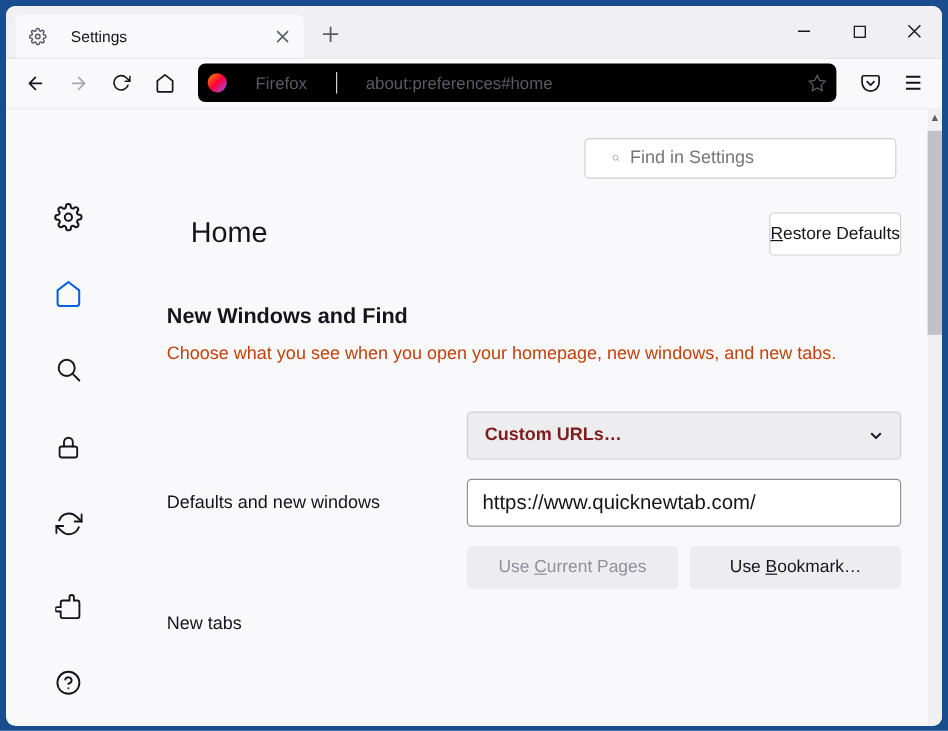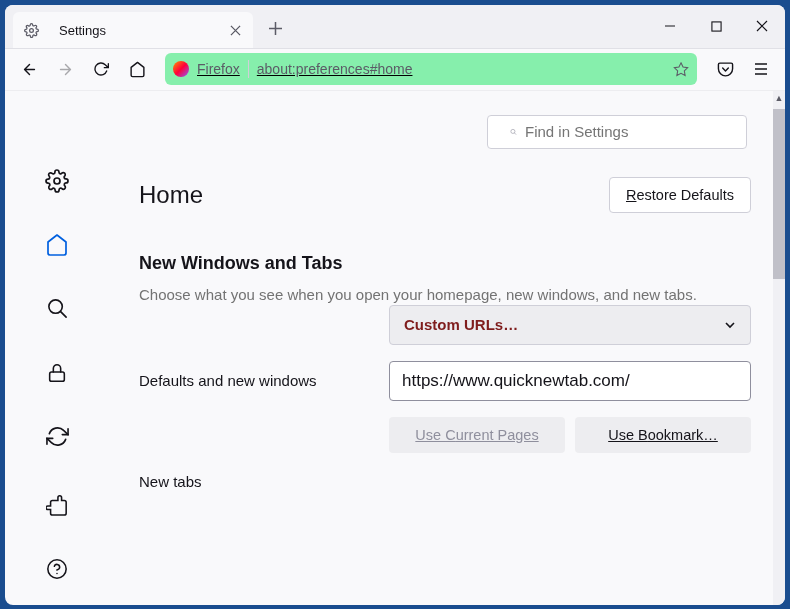--- a/index.html
+++ b/index.html
@@ -13,21 +13,21 @@
 .tab-icon { width: 16px; height: 16px; display: flex; align-items: center; justify-content: center; }
 .tab-close { width: 16px; height: 16px; display: flex; align-items: center; justify-content: center; cursor: pointer; }
 .newtab-btn { width: 28px; height: 28px; margin-left: 8px; display: flex; align-items: center; justify-content: center; cursor: pointer; margin-top: 4px; border-radius: 4px; }
 .window-controls { margin-left: auto; display: flex; }
 .window-controls div { width: 46px; height: 44px; display: flex; align-items: center; justify-content: center; cursor: pointer; }
 
 
 .toolbar { height: 42px; background: #f9f9fb; display: flex; align-items: center; padding: 0 8px; gap: 4px; border-bottom: 1px solid #ededf0; }
 .tool-btn { width: 32px; height: 32px; display: flex; align-items: center; justify-content: center; border-radius: 4px; cursor: pointer; }
 .tool-btn.disabled svg { opacity: 0.35; }
-.urlbar { flex: 1; height: 32px; background: #86efac; border-radius: 6px; display: flex; align-items: center; padding: 0 8px; margin: 0 8px; gap: 8px; text-decoration: underline; }
+.urlbar { flex: 1; height: 32px; background: #000000; border-radius: 6px; display: flex; align-items: center; padding: 0 8px; margin: 0 8px; gap: 24px; }
 .ff-logo { width: 16px; height: 16px; background: linear-gradient(135deg, #ff9500, #ff0039, #9059ff); border-radius: 50%; flex-shrink: 0; }
 .urlbar-identity { font-size: 14px; color: #5b5b66; }
 .urlbar-sep { width: 1px; height: 18px; background: #cfcfd8; }
 .urlbar-text { flex: 1; font-size: 14px; color: #5b5b66; }
 .urlbar-star { width: 16px; height: 16px; display: flex; align-items: center; justify-content: center; }
 
 
 .content { flex: 1; display: flex; position: relative; overflow: hidden; }
 .scrollbar { position: absolute; right: 0; top: 0; width: 12px; height: 100%; background: #f0f0f4; }
 .scroll-thumb { position: absolute; right: 0; top: 18px; width: 12px; height: 170px; background: #c0c0c8; border-radius: 0; }
@@ -37,32 +37,32 @@
 .sidebar { width: 104px; display: flex; flex-direction: column; align-items: center; padding-top: 74px; gap: 32px; }
 .sidebar-bottom { margin-top: auto; padding-bottom: 20px; display: flex; flex-direction: column; gap: 32px; align-items: center; }
 .sidebar-item { width: 32px; height: 32px; display: flex; align-items: center; justify-content: center; border-radius: 4px; cursor: pointer; }
 .sidebar-item.active svg { stroke: #0060df; }
 
 .main { flex: 1; padding: 24px 34px 0 30px; overflow: hidden; }
 .search-row { display: flex; justify-content: flex-end; margin-bottom: 28px; margin-right: 4px; }
 .search-settings { width: 260px; height: 34px; border: 1px solid #cfcfd8; border-radius: 4px; display: flex; align-items: center; padding: 0 22px; gap: 8px; background: #fff; }
 .search-settings input { border: none; outline: none; font-size: 15px; flex: 1; background: transparent; }
 .heading-row { display: flex; align-items: center; justify-content: space-between; margin-bottom: 40px; }
-h1 { font-size: 24px; font-weight: 400; color: #15141a; }
-.btn { height: 36px; padding: 0 16px; border: 1px solid #cfcfd8; border-radius: 4px; background: #fff; font-size: 14.5px; color: #15141a; display: inline-flex; align-items: center; cursor: pointer; }
+h1 { font-size: 24px; font-weight: 400; color: #15141a; margin-left: 20px; }
+.btn { height: 36px; padding: 0 0; border: 1px solid #cfcfd8; border-radius: 4px; background: #fff; font-size: 14.5px; color: #15141a; display: inline-flex; align-items: center; cursor: pointer; }
 .btn.disabled { color: #8f8f9d; cursor: default; }
 h2 { font-size: 18px; font-weight: 700; color: #15141a; margin-bottom: 10px; }
-.desc { font-size: 15px; color: #737373; line-height: 1.4; }
+.desc { font-size: 15px; color: #c2410c; margin-bottom: 38px; line-height: 1.4; }
 .row { display: flex; align-items: center; margin-bottom: 16px; gap: 20px; }
 .row-label { width: 230px; font-size: 15px; color: #15141a; flex-shrink: 0; }
 .select { flex: 1; height: 40px; border: 1px solid #cfcfd8; border-radius: 4px; background: #ededf0; display: flex; align-items: center; padding: 0 14px; font-size: 15px; font-weight: 600; color: #7f1d1d; position: relative; cursor: pointer; }
 .select .chev { margin-left: auto; }
 .text-input { flex: 1; height: 40px; border: 1px solid #8f8f9d; border-radius: 4px; background: #fff; padding: 0 12px; font-size: 17px; color: #15141a; outline: none; }
 .btn-row { display: flex; gap: 10px; justify-content: flex-end; margin-left: 250px; margin-bottom: 20px; }
-.btn-row .btn { flex: 1; justify-content: center; font-weight: 400; background: #ededf0; border-color: transparent; text-decoration: underline; }
+.btn-row .btn { flex: 1; justify-content: center; font-weight: 400; background: #ededf0; border-color: transparent; }
 .underline { text-decoration: underline; text-decoration-style: solid; }
 svg { display: block; }
 </style>
 </head>
 <body>
 
 <div class="window">
 
   <div class="titlebar">
     <div class="tab">
@@ -205,21 +205,21 @@
         </div>
       </div>
 
       <div class="heading-row">
         <h1>Home</h1>
         <button class="btn">
             <span><span class="underline">R</span><span>estore Defaults</span></span>
           </button>
       </div>
 
-      <h2>New Windows and Tabs</h2>
+      <h2>New Windows and Find</h2>
       <p class="desc">Choose what you see when you open your homepage, new windows, and new tabs.</p>
 
       <div class="row">
         <div class="row-label"></div>
         <div class="select">
           <span>Custom URLs…</span>
           <span class="chev">
               <svg width="12" height="12" viewBox="0 0 12 12" fill="none" stroke="#15141a" stroke-width="1.6">
                 <path d="M2 4l4 4 4-4"></path>
               </svg>

